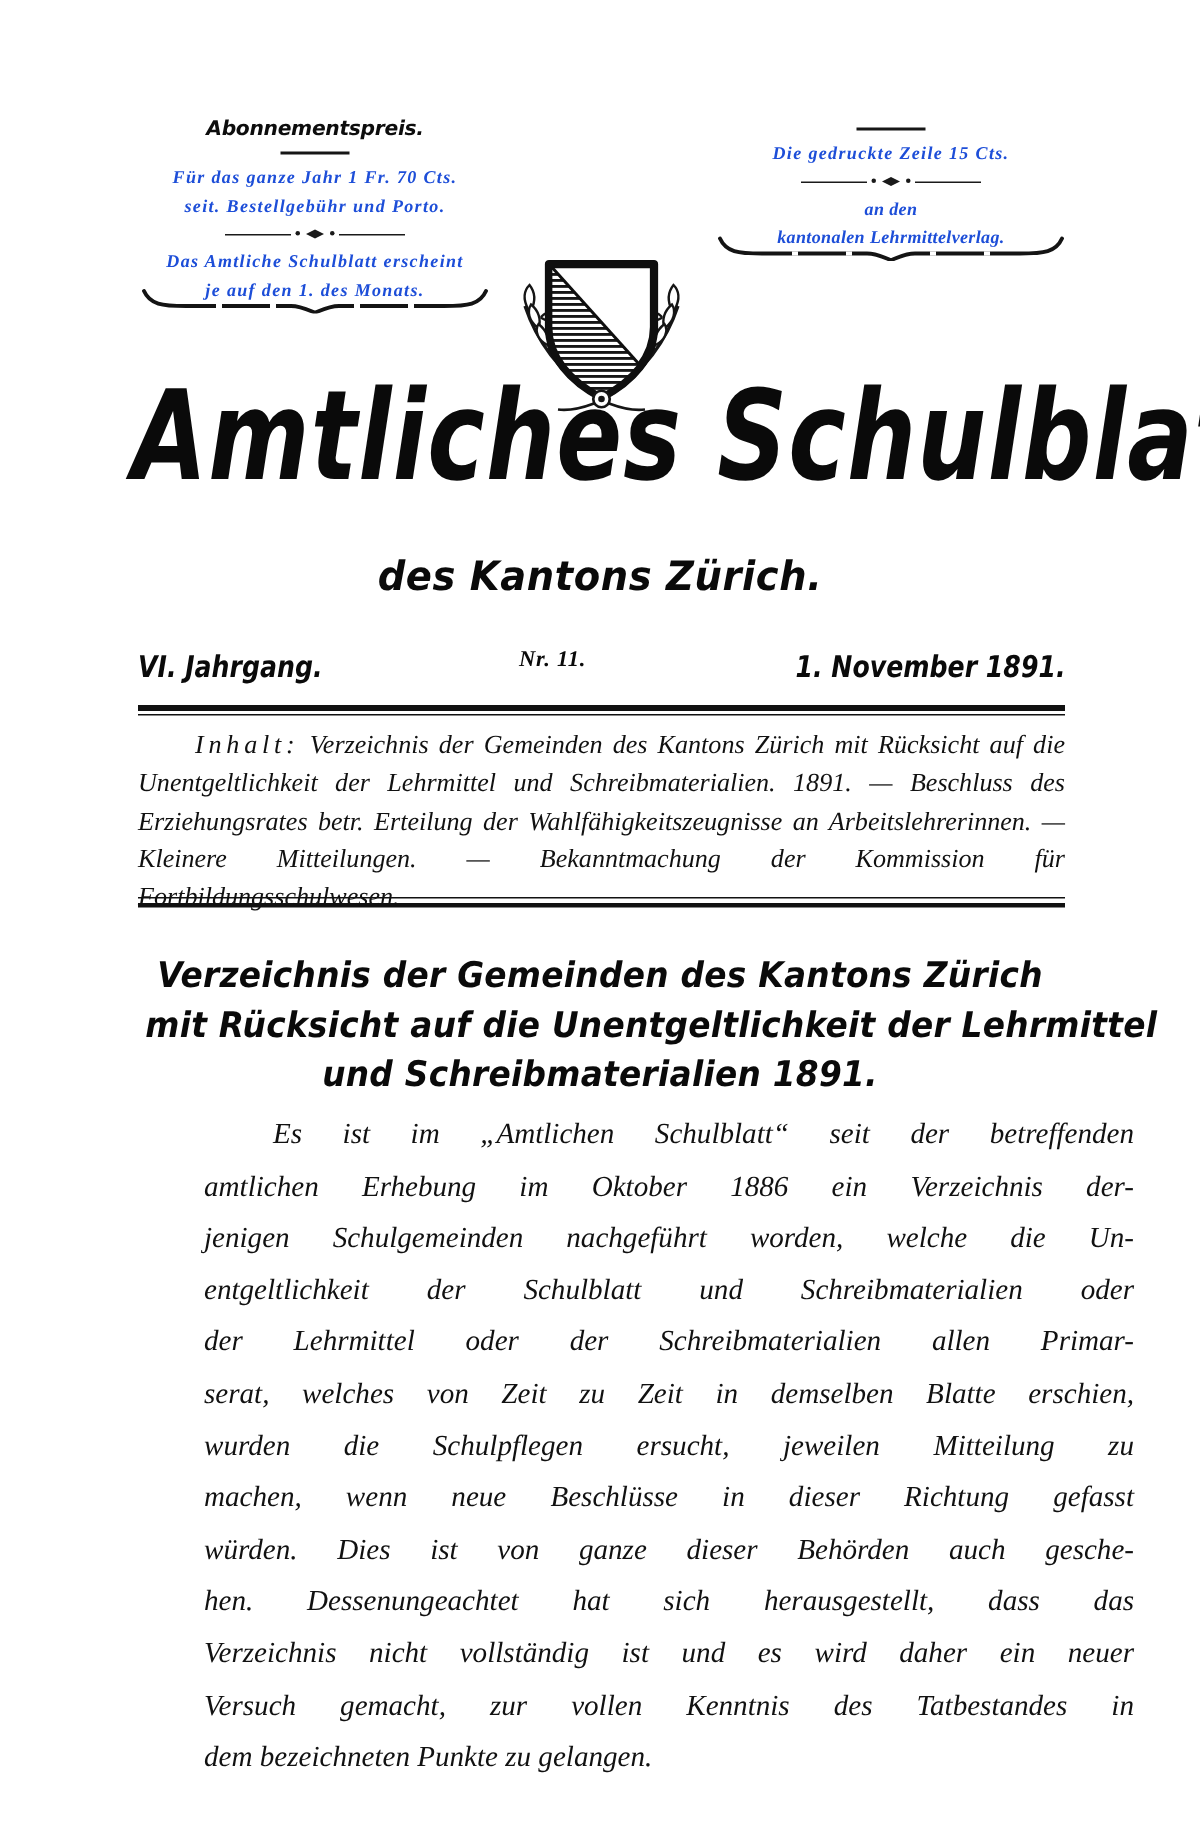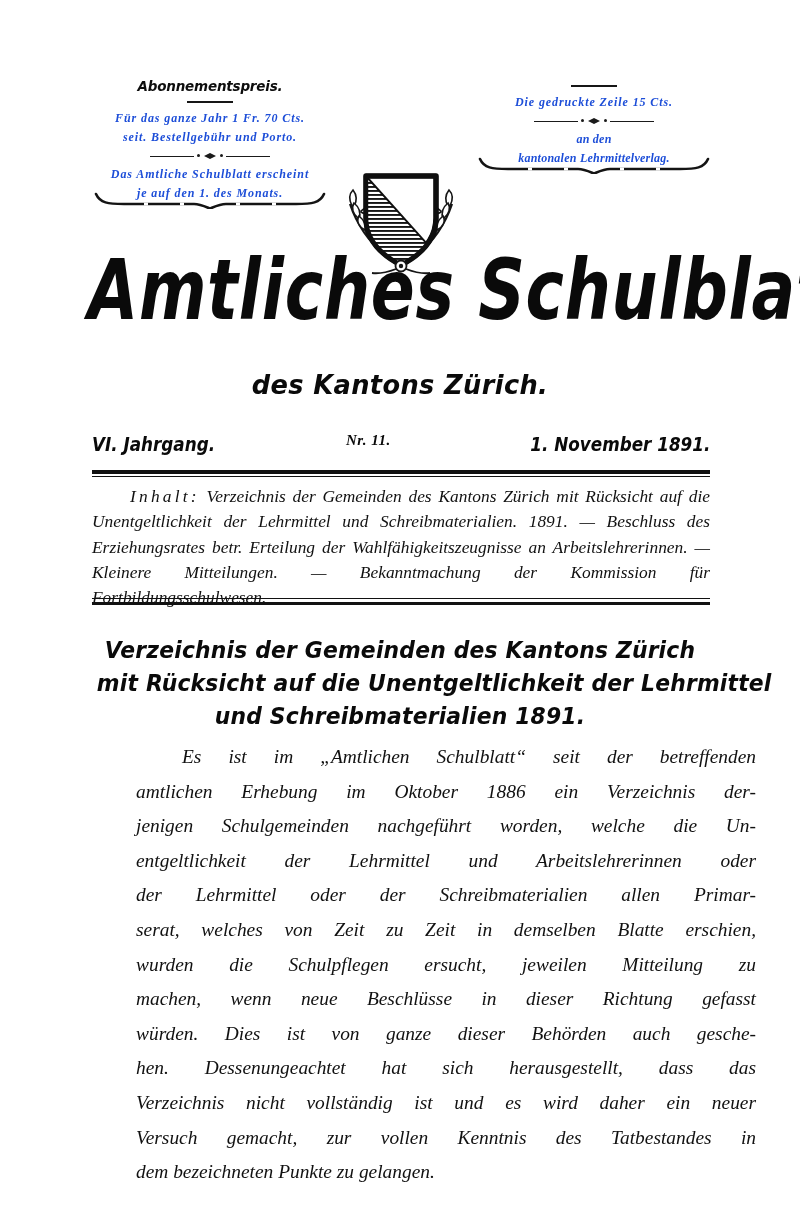--- a/index.html
+++ b/index.html
@@ -415,21 +415,21 @@
   <div class="headline">
     <span class="hl">Verzeichnis der Gemeinden des Kantons Zürich</span>
     <span class="hl">mit Rücksicht auf die Unentgeltlichkeit der Lehrmittel</span>
     <span class="hl">und Schreibmaterialien 1891.</span>
   </div>
 
   <div class="body-text">
     <span class="ln just" style="text-indent:46px;">Es ist im „Amtlichen Schulblatt“ seit der betreffenden</span>
     <span class="ln just">amtlichen Erhebung im Oktober 1886 ein Verzeichnis der-</span>
     <span class="ln just">jenigen Schulgemeinden nachgeführt worden, welche die Un-</span>
-    <span class="ln just">entgeltlichkeit der Lehrmittel und Arbeitslehrerinnen oder</span>
+    <span class="ln just">entgeltlichkeit der Schulblatt und Schreibmaterialien oder</span>
     <span class="ln just">der Lehrmittel oder der Schreibmaterialien allen Primar-</span>
     <span class="ln just">serat, welches von Zeit zu Zeit in demselben Blatte erschien,</span>
     <span class="ln just">wurden die Schulpflegen ersucht, jeweilen Mitteilung zu</span>
     <span class="ln just">machen, wenn neue Beschlüsse in dieser Richtung gefasst</span>
     <span class="ln just">würden. Dies ist von ganze dieser Behörden auch gesche-</span>
     <span class="ln just">hen. Dessenungeachtet hat sich herausgestellt, dass das</span>
     <span class="ln just">Verzeichnis nicht vollständig ist und es wird daher ein neuer</span>
     <span class="ln just">Versuch gemacht, zur vollen Kenntnis des Tatbestandes in</span>
     <span class="ln just last">dem bezeichneten Punkte zu gelangen.</span>
   </div>

